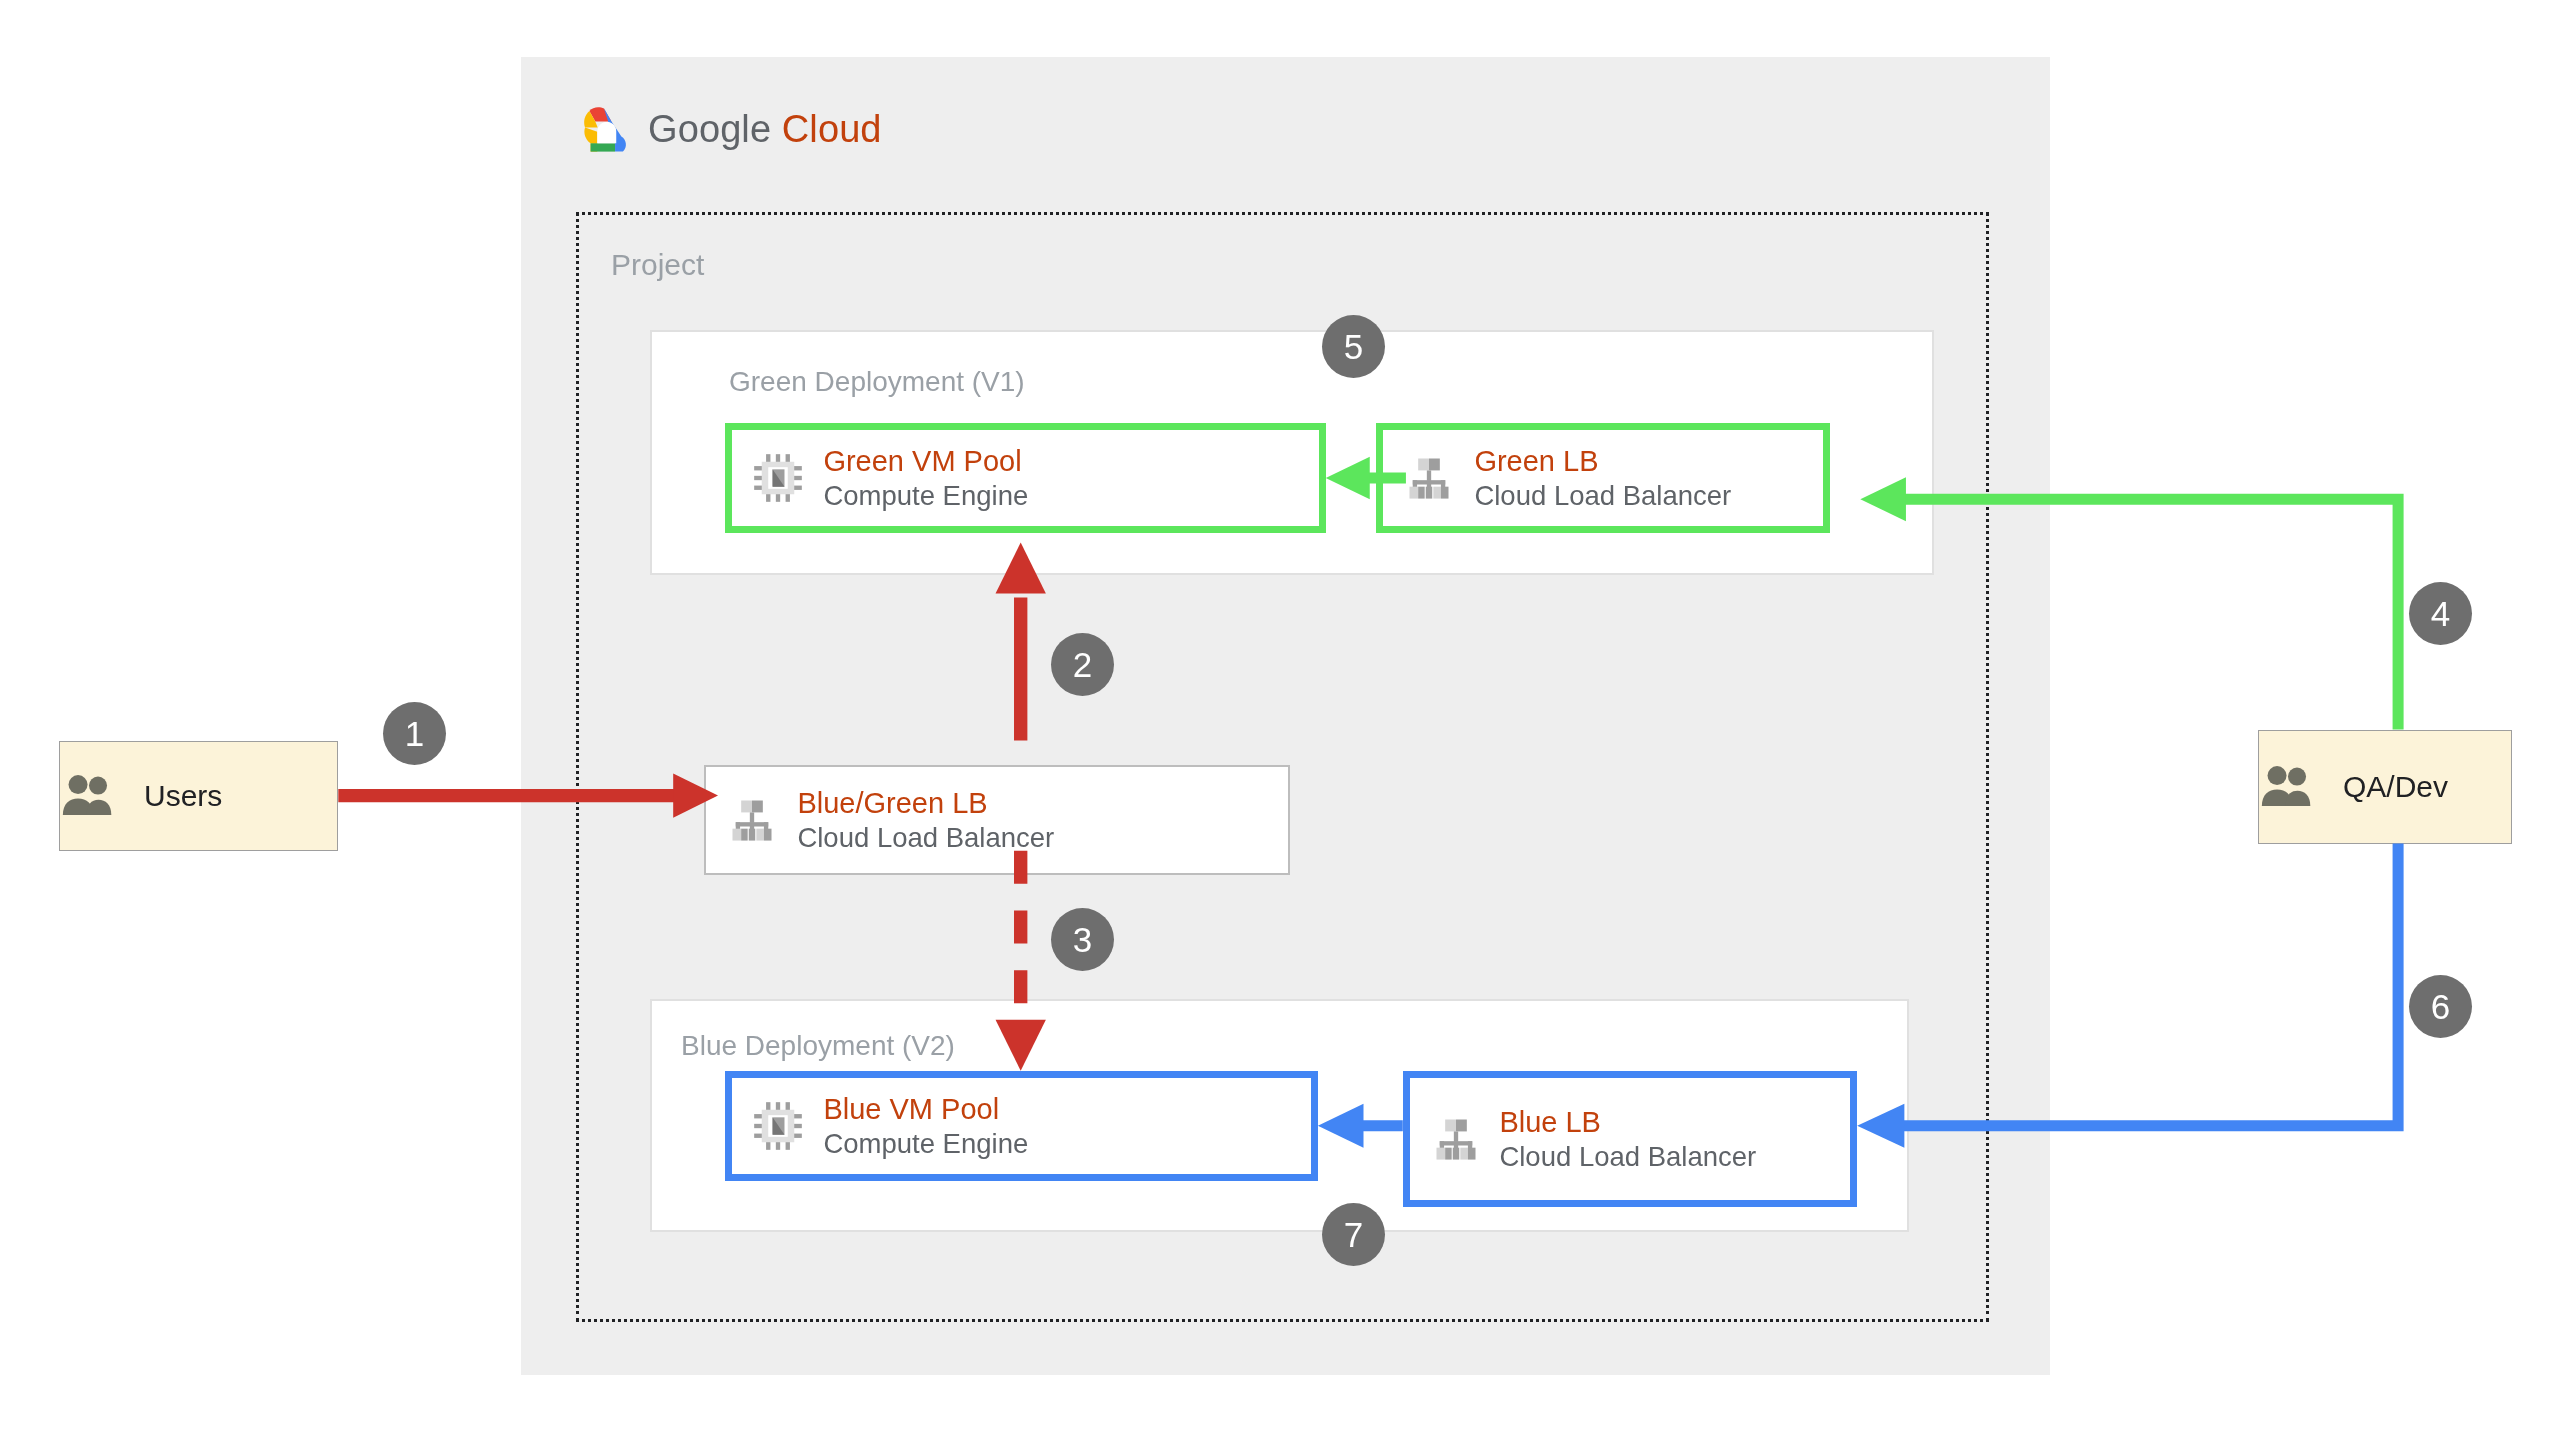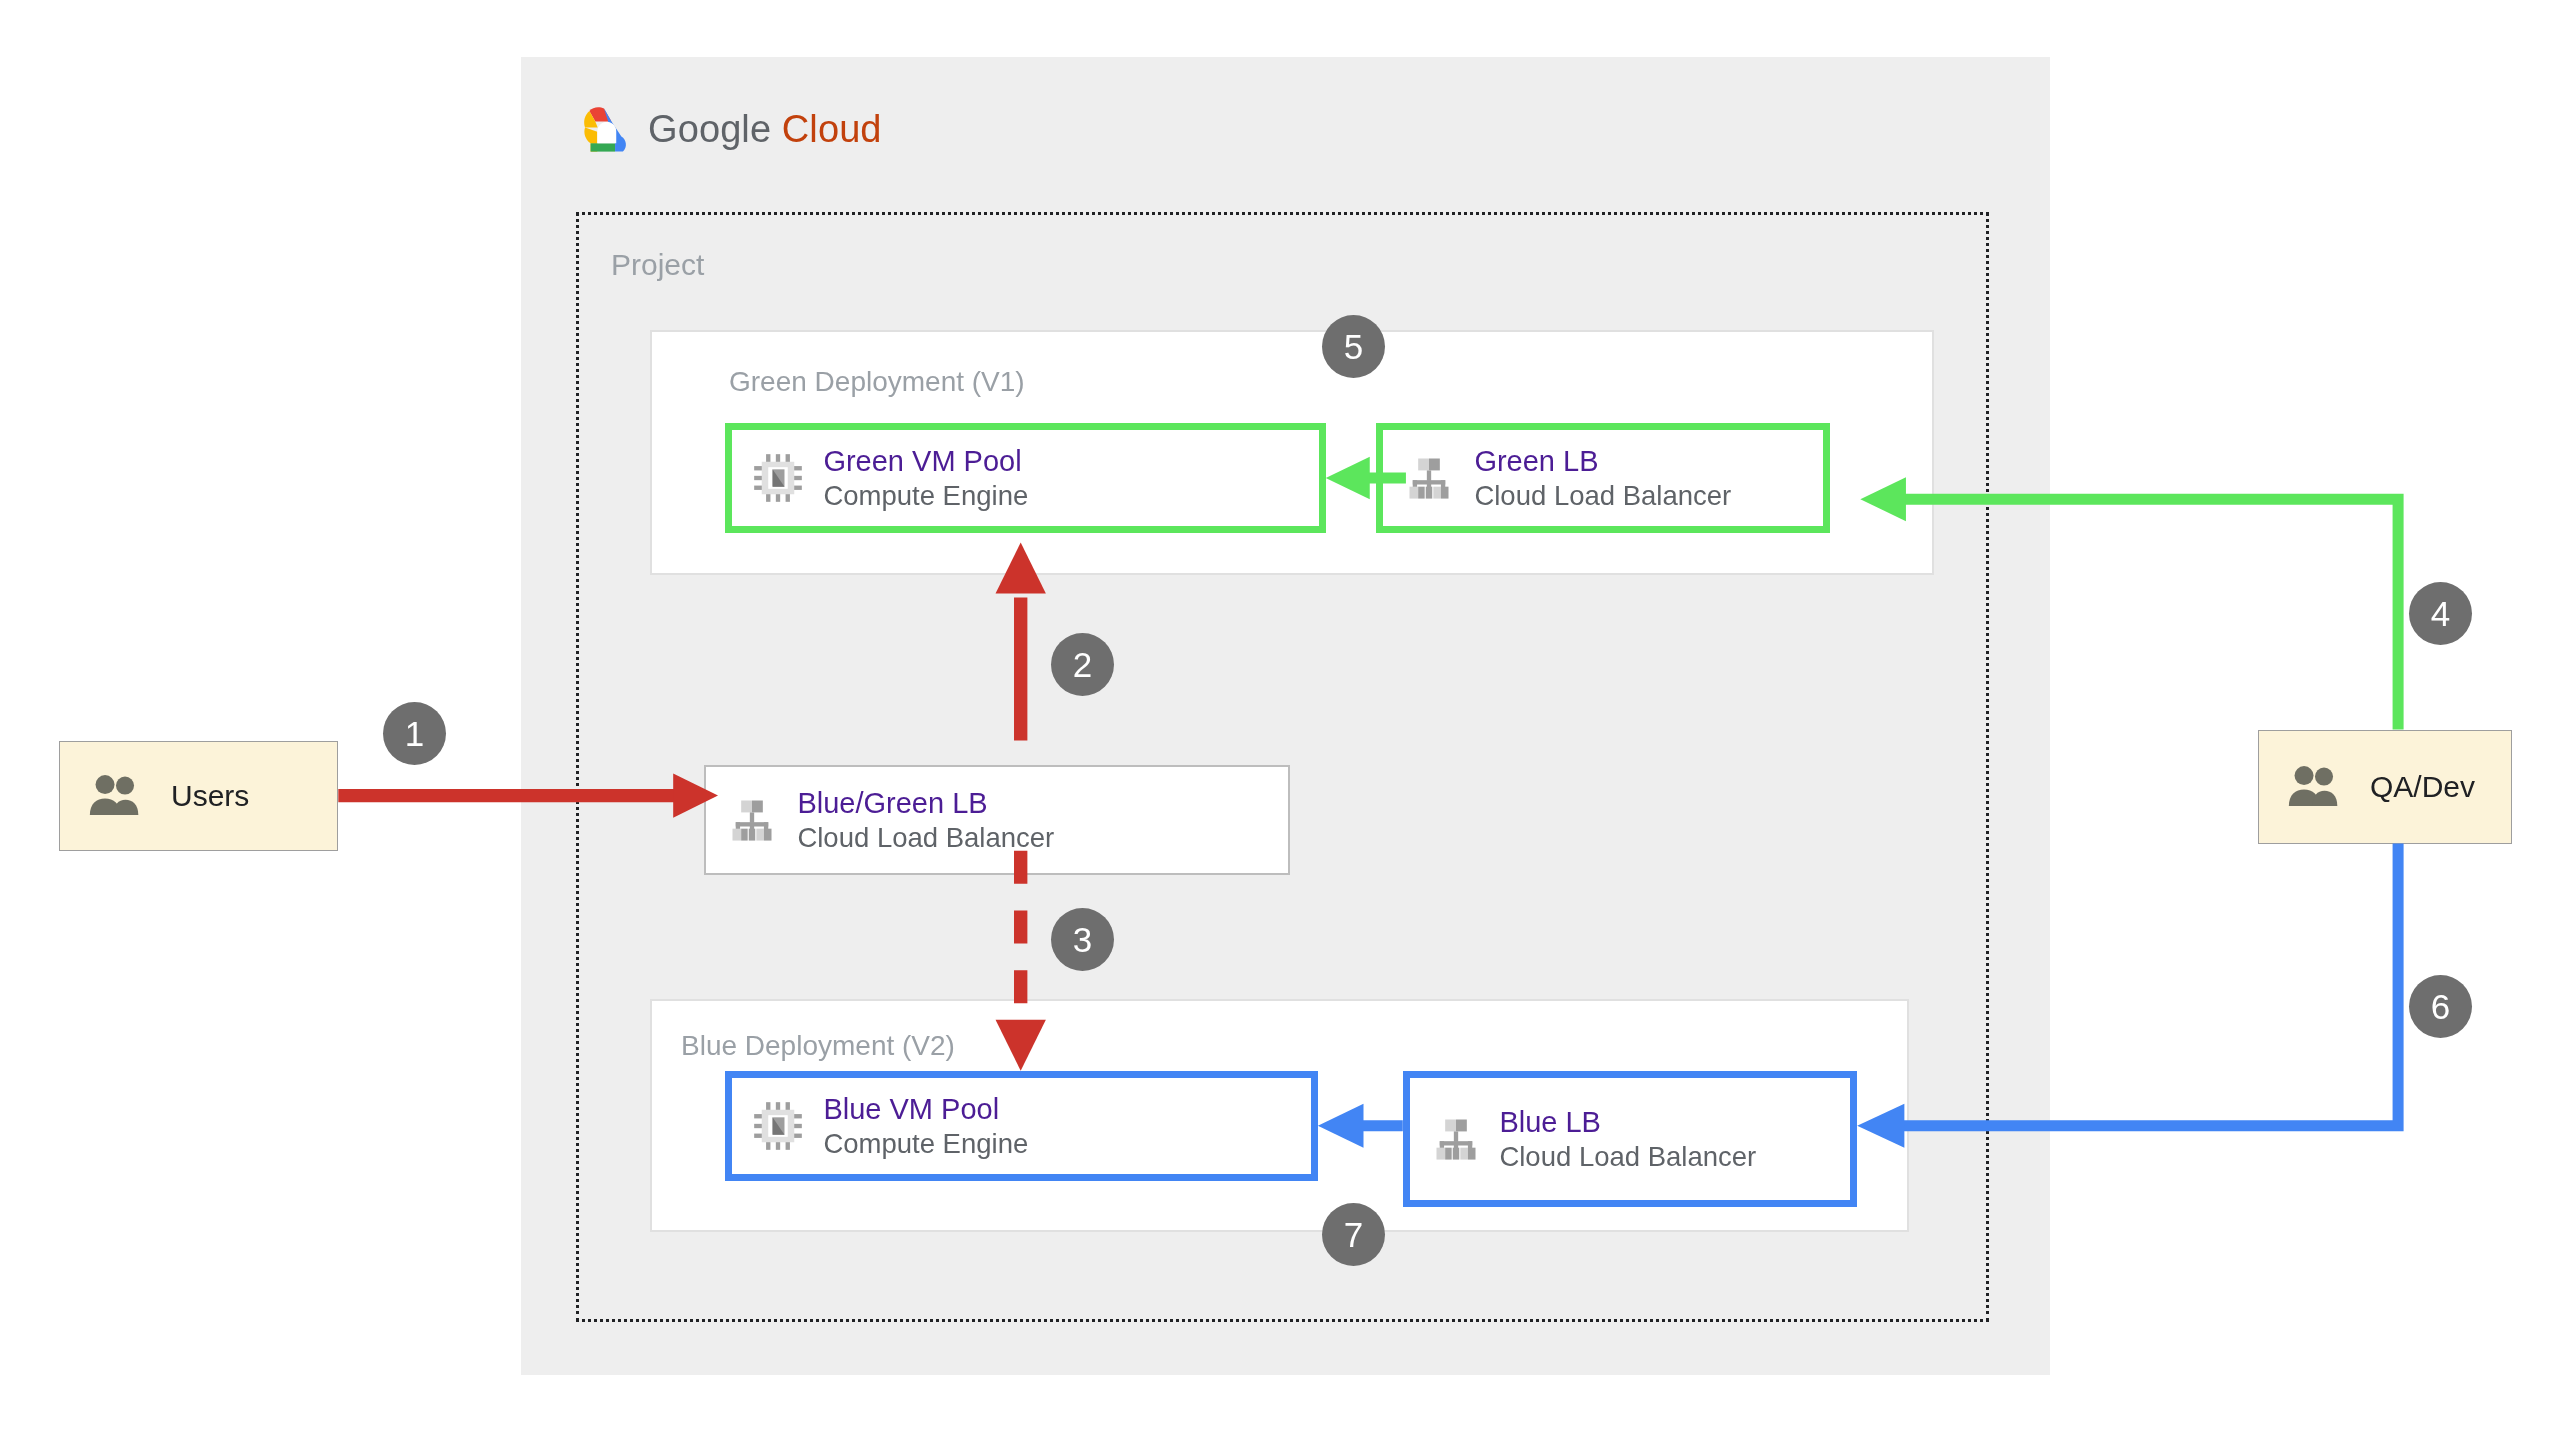--- a/index.html
+++ b/index.html
@@ -104,40 +104,39 @@
                    border: 2.4px solid #bdbdbd; margin-top: 24px; }
   .node-blue-vm  { left: 725px;  top: 1071px; width: 593px; height: 110px;
                    border: 7px solid #4285f4; }
   .node-blue-lb  { left: 1403px; top: 1071px; width: 454px; height: 136px;
                    border: 7px solid #4285f4; gap: 17px; }
 
   .node-icon { width: 52px; height: 52px; flex: 0 0 auto; }
   .node-text { display: flex; flex-direction: column; justify-content: center; }
   .node-title {
     font-size: 29px;
-    color: #4c1d95;
+    color: #c2410c;
     line-height: 1.25;
     white-space: nowrap;
   }
   .node-sub {
     font-size: 27.5px;
     color: #5f6368;
     line-height: 1.25;
     white-space: nowrap;
   }
 
   
   .actor {
     position: absolute;
     background: #fcf3d9;
     border: 1.6px solid #9e9e9e;
     box-sizing: border-box;
     display: flex;
     align-items: center;
-    padding-left: 27px;
     gap: 27px;
   }
   .actor-users  { left: 59px;   top: 741px; width: 279px; height: 110px; }
   .actor-qadev  { left: 2258px; top: 730px; width: 254px; height: 114px; }
   .actor-icon { width: 57px; height: 46px; flex: 0 0 auto; }
   .actor-label { font-size: 30px; color: #202124; white-space: nowrap; }
 
   
   .badge {
     position: absolute;

